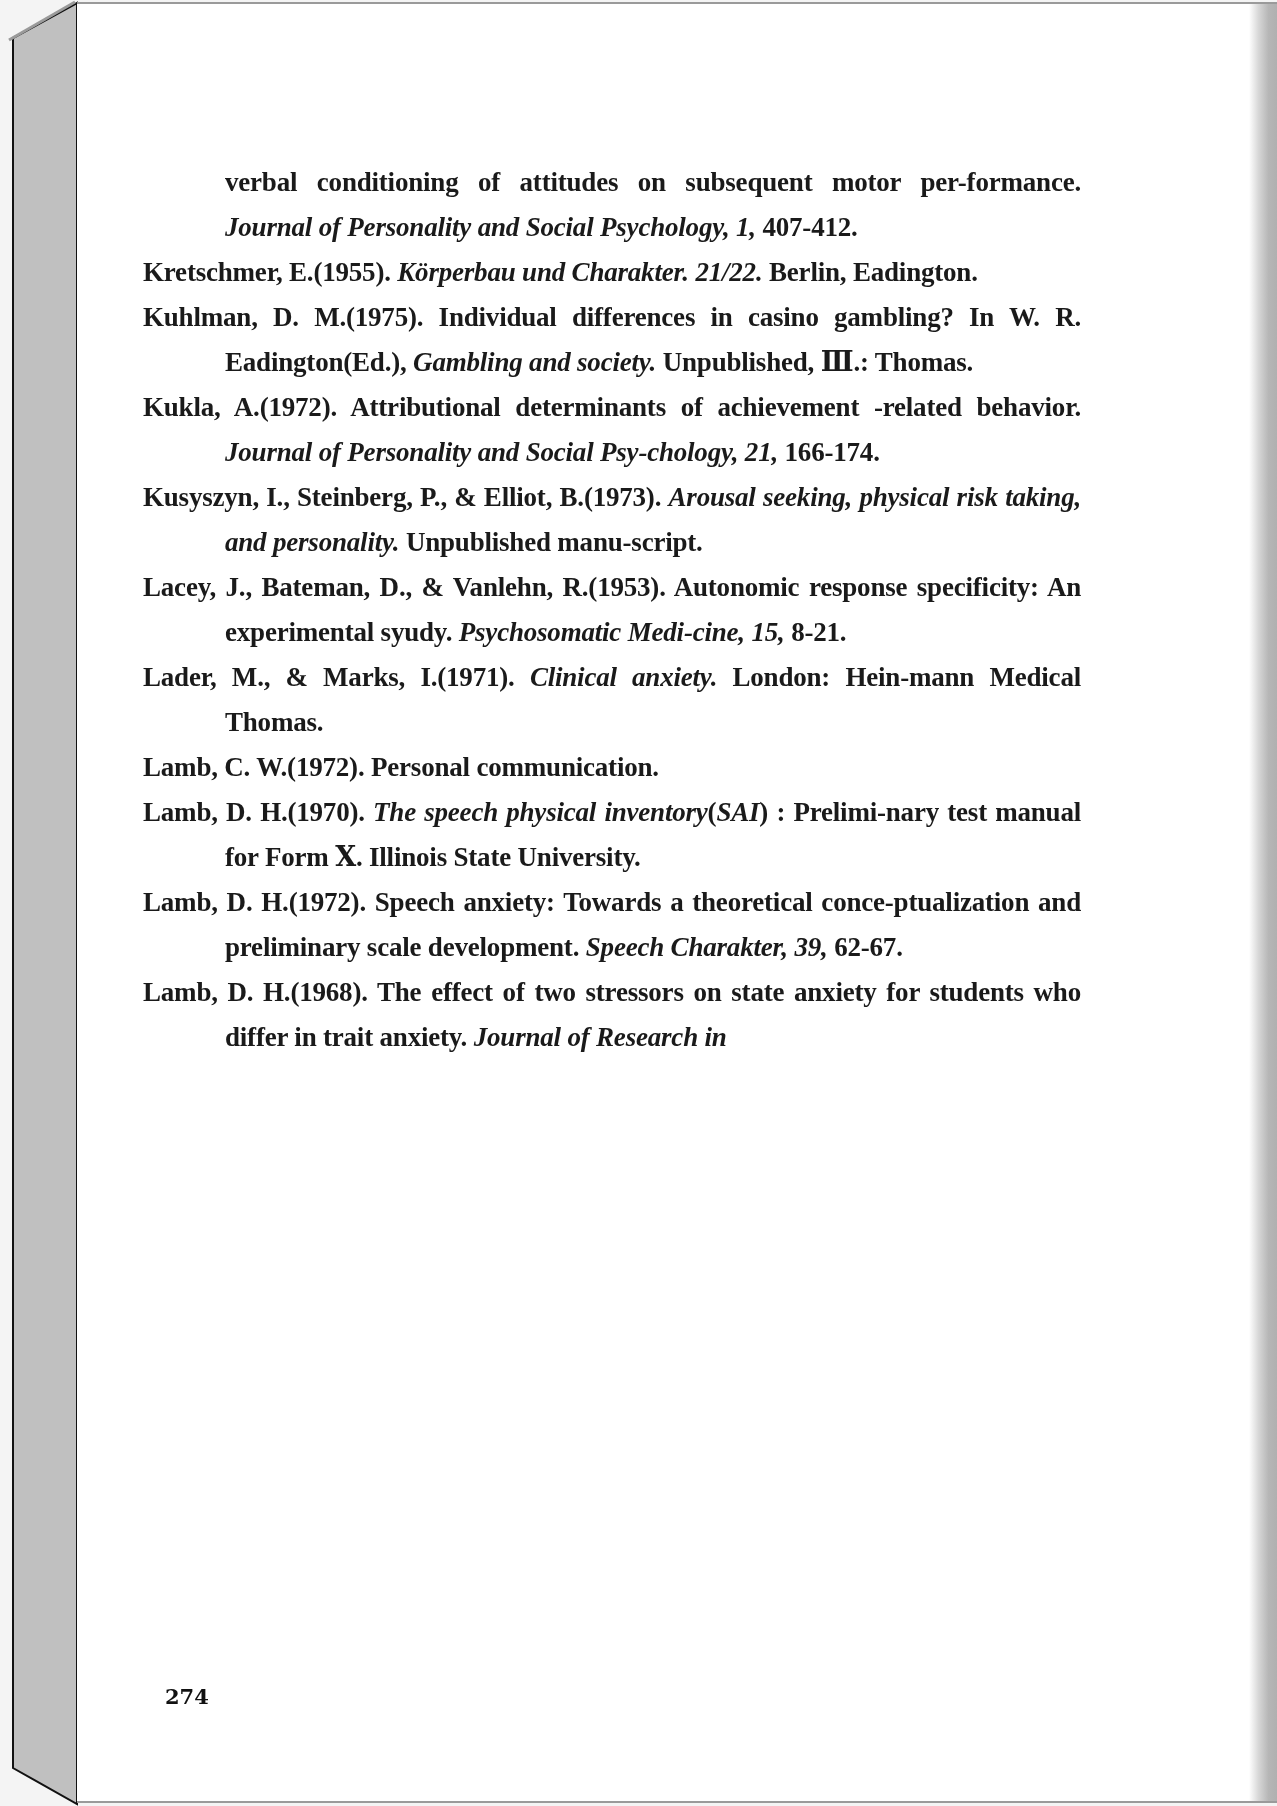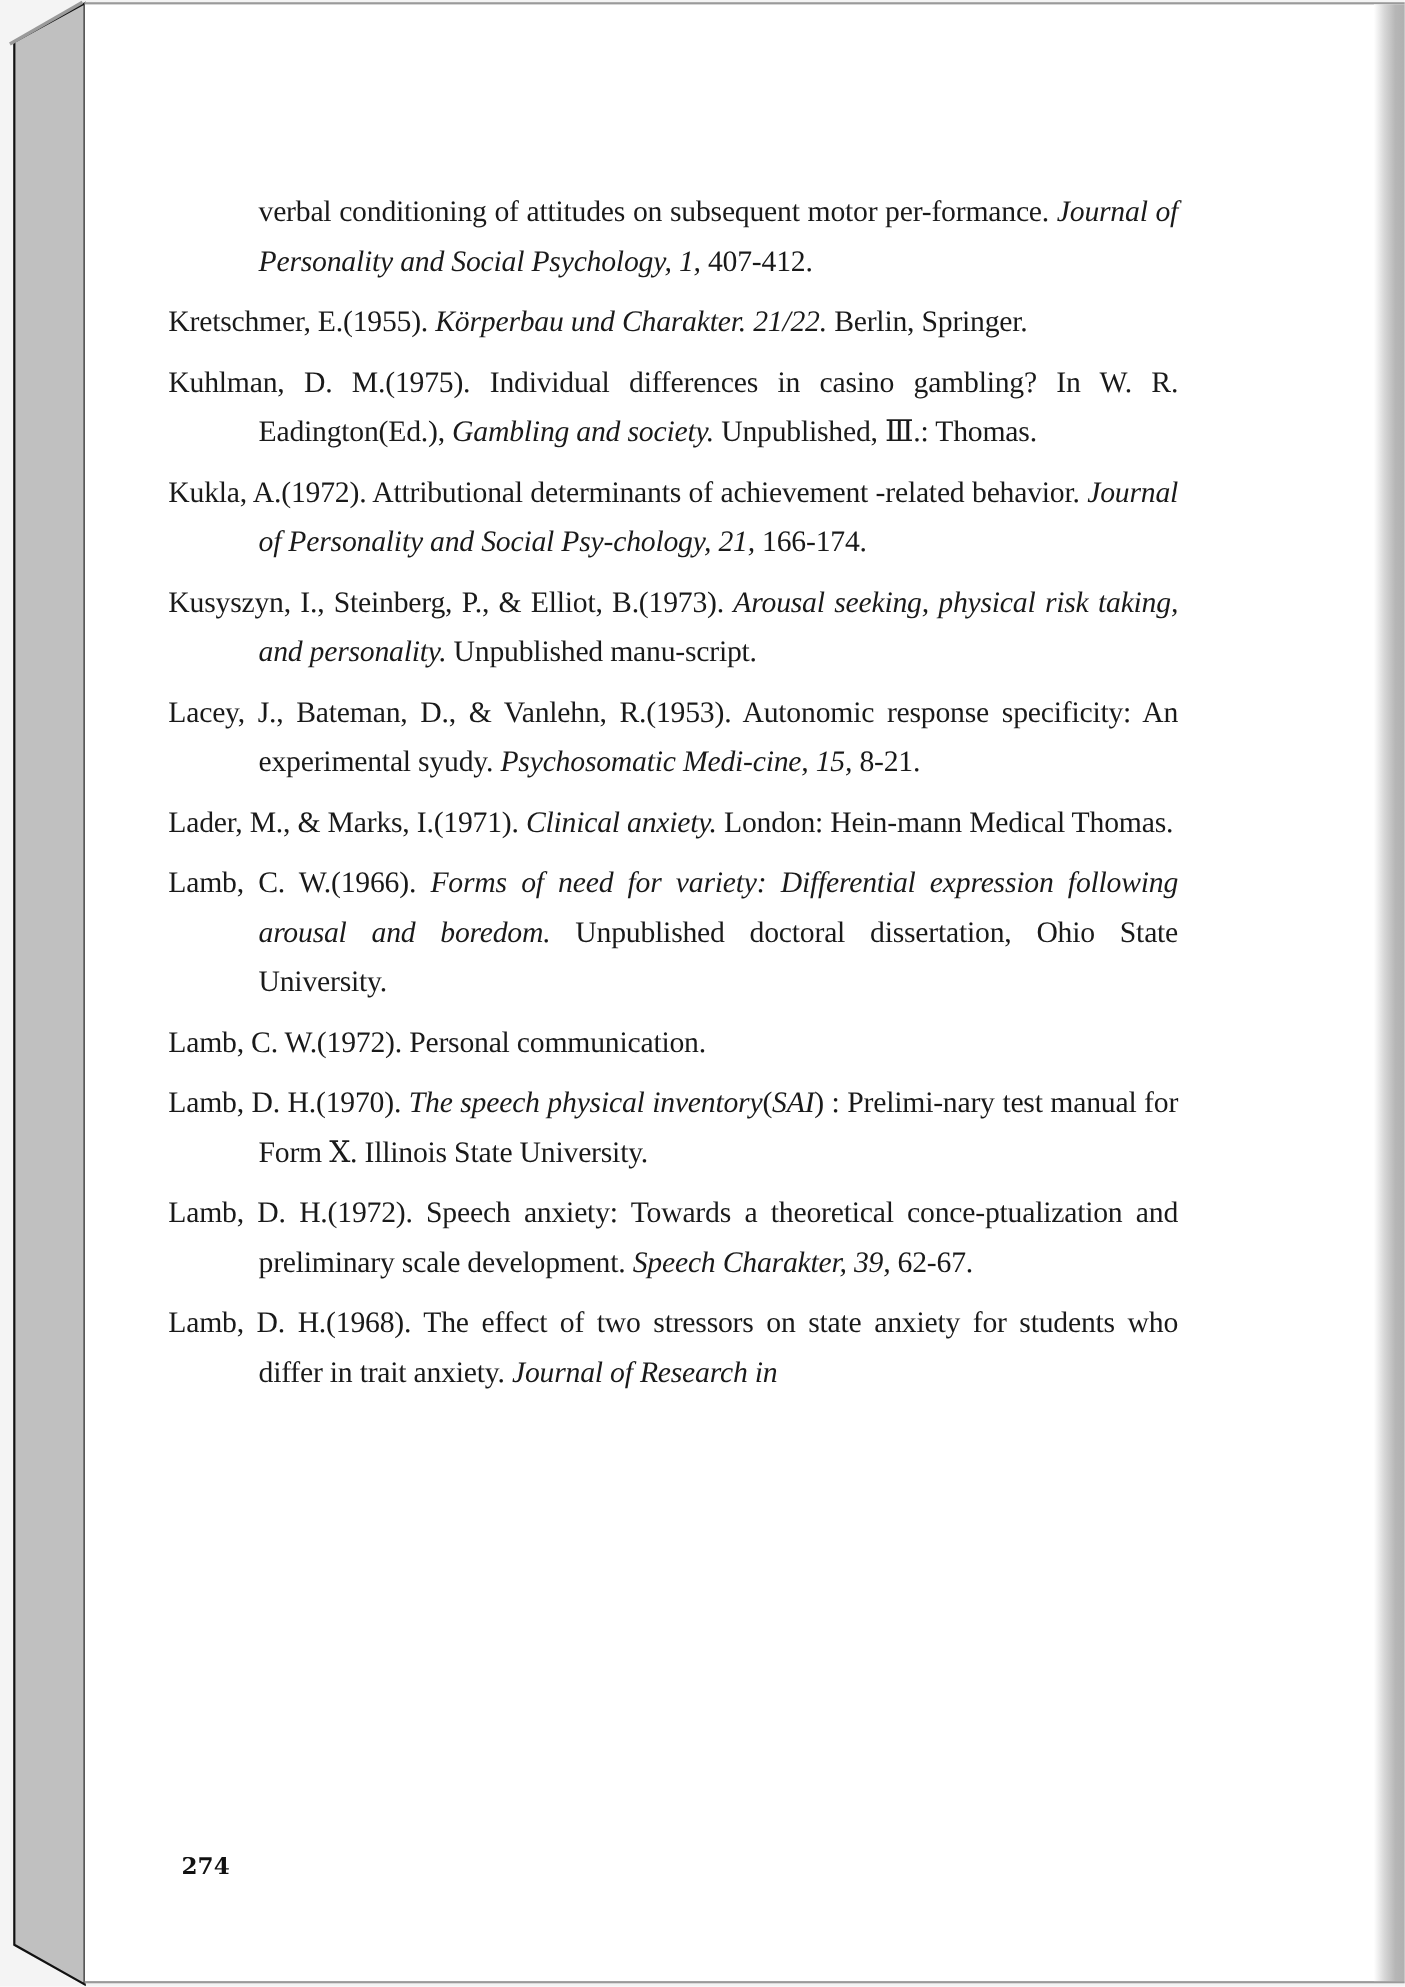--- a/index.html
+++ b/index.html
@@ -22,21 +22,22 @@
     position: absolute; right: 0; top: 0; width: 28px; height: 100%;
     background: linear-gradient(to right, #ffffff 0%, #d6d6d6 35%, #b6b6b6 70%, #b0b0b0 100%);
   }
   .refs {
     position: absolute; left: 143px; top: 160px; width: 938px;
     font-size: 27px; line-height: 45px; color: #1a1a1a;
     letter-spacing: -0.2px;
   }
   .entry {
     padding-left: 82px; text-indent: -82px; text-align: justify;
-    margin: 10px;
+    margin: 0;
+    font-weight: bold;
   }
   .entry.cont { text-indent: 0; }
   .entry i { font-style: italic; }
   .page-number {
     position: absolute; left: 165px; top: 1684px;
     font-family: "DejaVu Serif", serif; font-weight: bold; font-size: 21px; color: #111;
   }
 </style>
 </head>
 <body>
@@ -45,26 +46,25 @@
   <polygon points="13,38 77,3 77,1804 13,1768" fill="#c0c0c0" stroke="#111" stroke-width="2"></polygon>
   <line x1="9" y1="40" x2="75" y2="2" stroke="#9a9a9a" stroke-width="3"></line>
 </svg>
 
 <div class="page">
   <div class="right-edge"></div>
 </div>
 
 <div class="refs" id="refs">
     <p class="entry cont"><span>verbal conditioning of attitudes on subsequent motor per-formance. </span><i>Journal of Personality and Social Psychology, 1,</i><span> 407-412.</span></p>
-    <p class="entry"><span>Kretschmer, E.(1955). </span><i>Körperbau und Charakter. 21/22.</i><span> Berlin, Springer.</span></p>
+    <p class="entry"><span>Kretschmer, E.(1955). </span><i>Körperbau und Charakter. 21/22.</i><span> Berlin, Eadington.</span></p>
     <p class="entry"><span>Kuhlman, D. M.(1975). Individual differences in casino gambling? In W. R. Eadington(Ed.), </span><i>Gambling and society.</i><span> Unpublished, Ⅲ.: Thomas.</span></p>
     <p class="entry"><span>Kukla, A.(1972). Attributional determinants of achievement -related behavior. </span><i>Journal of Personality and Social Psy-chology, 21,</i><span> 166-174.</span></p>
     <p class="entry"><span>Kusyszyn, I., Steinberg, P., &amp; Elliot, B.(1973). </span><i>Arousal seeking, physical risk taking, and personality.</i><span> Unpublished manu-script.</span></p>
     <p class="entry"><span>Lacey, J., Bateman, D., &amp; Vanlehn, R.(1953). Autonomic response specificity: An experimental syudy. </span><i>Psychosomatic Medi-cine, 15,</i><span> 8-21.</span></p>
     <p class="entry"><span>Lader, M., &amp; Marks, I.(1971). </span><i>Clinical anxiety.</i><span> London: Hein-mann Medical Thomas.</span></p>
-    <p class="entry"><span>Lamb, C. W.(1966). </span><i>Forms of need for variety: Differential expression following arousal and boredom.</i><span> Unpublished doctoral dissertation, Ohio State University.</span></p>
     <p class="entry"><span>Lamb, C. W.(1972). Personal communication.</span></p>
     <p class="entry"><span>Lamb, D. H.(1970). </span><i>The speech physical inventory</i><span>(</span><i>SAI</i><span>) : Prelimi-nary test manual for Form Ⅹ. Illinois State University.</span></p>
     <p class="entry"><span>Lamb, D. H.(1972). Speech anxiety: Towards a theoretical conce-ptualization and preliminary scale development. </span><i>Speech Charakter, 39,</i><span> 62-67.</span></p>
     <p class="entry"><span>Lamb, D. H.(1968). The effect of two stressors on state anxiety for students who differ in trait anxiety. </span><i>Journal of Research in</i></p>
   </div>
 
 <div class="page-number">274</div>
 
 </body></html>

